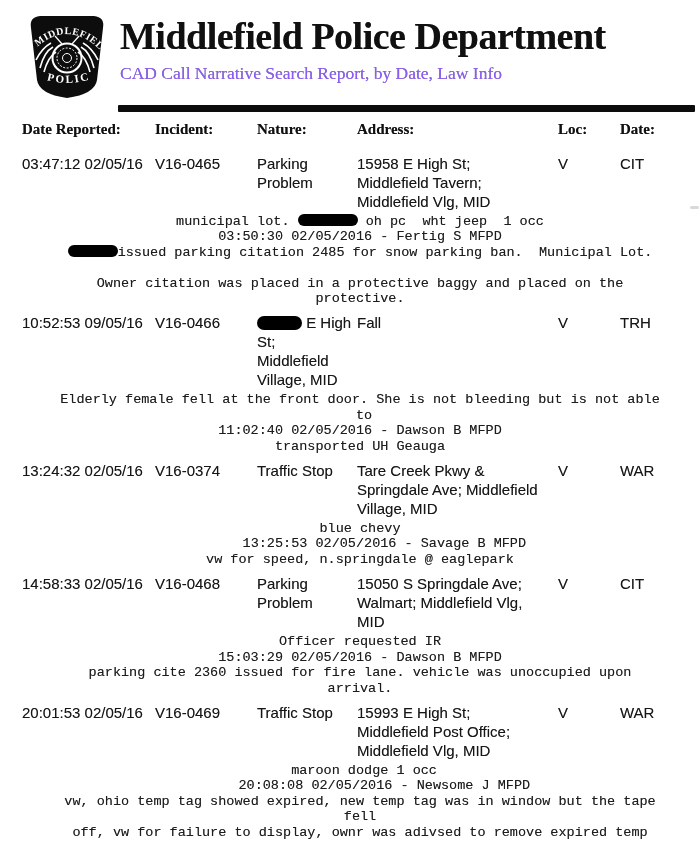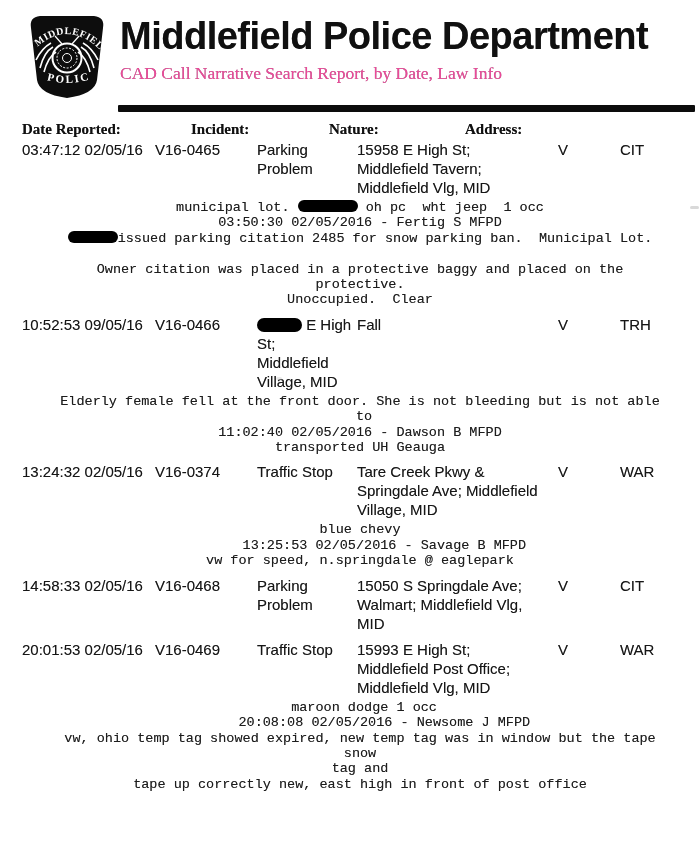--- a/index.html
+++ b/index.html
@@ -10,48 +10,48 @@
     font-family:"Liberation Sans","DejaVu Sans",sans-serif;
     position:relative;
   }
   .page { width:700px; height:842px; position:relative; }
 
   
   .hdr { position:relative; height:112px; }
   .badge { position:absolute; left:22px; top:12px; width:90px; height:92px; }
   .titles { margin-left:120px; padding-top:16px; }
   .title {
-    font-family:Liberation Sans, sans-serif;
+    font-family:Liberation Serif, serif;
     font-weight:bold; font-size:38px; letter-spacing:-0.5px;
     color:#101010; line-height:1.1;
     text-shadow:0 0 0.5px rgba(0,0,0,.55);
   }
   .subtitle {
     font-family:"Liberation Serif","DejaVu Serif",serif;
-    font-size:17.5px; color:#ec4899; margin-top:5px;
+    font-size:17.5px; color:#8b5cf6; margin-top:5px;
     text-shadow:0 0 0.4px rgba(0,0,0,.45);
   }
   .rule { position:absolute; left:118px; right:5px; bottom:0; height:7px; background:#0c0c0c; border-radius:1px; }
 
   
   .grid {
     display:grid;
     grid-template-columns:133px 102px 100px 201px 62px 1fr;
     padding-left:22px;
   }
-  .colhead { margin-top:9px;gap:36px; }
+  .colhead { margin-top:9px; }
   .colhead span {
     font-family:"Liberation Serif","DejaVu Serif",serif;
     font-weight:bold; font-size:15px; color:#101010;
     text-shadow:0 0 0.4px rgba(0,0,0,.5);
   }
   .fields { font-size:15px; line-height:19px; color:#161616; }
   .fields .c { text-shadow:0 0 0.3px rgba(0,0,0,.4); }
   .incident { margin-bottom:7px; }
-  .incident:first-child .fields { margin-top:2px; }
+  .incident:first-child .fields { margin-top:16px; }
 
   
   .narr {
     margin-top:3px; padding-left:20px;
     font-family:"Liberation Mono","DejaVu Sans Mono",monospace;
     font-size:13.5px; line-height:15.4px; color:#1d1d1d;
     text-shadow:0 0 0.3px rgba(0,0,0,.45);
     text-align:center;
   }
   .nline { white-space:pre; }
@@ -125,21 +125,20 @@
       <div class="c f-loc">V</div>
       <div class="c f-disp">CIT</div>
     </div>
     <div class="narr">
           <div class="nline">municipal lot. <span class="redact" style="width: 60px;"></span> oh pc  wht jeep  1 occ</div>
           <div class="nline">03:50:30 02/05/2016 - Fertig S MFPD</div>
           <div class="nline"><span class="redact" style="width: 50px;"></span>issued parking citation 2485 for snow parking ban.  Municipal Lot.</div>
           <div class="nline">&nbsp;</div>
           <div class="nline">Owner citation was placed in a protective baggy and placed on the</div>
           <div class="nline">protective.</div>
-          <div class="nline">Unoccupied.  Clear</div>
         </div>
   </section>
 
   <section class="incident">
     <div class="grid fields">
       <div class="c f-date">10:52:53 09/05/16</div>
       <div class="c f-inc">V16-0466</div>
       <div class="c f-addr">
             <div><span class="redact" style="width: 45px;"></span> E High St;</div>
             <div>Middlefield Village, MID</div>
@@ -189,20 +188,26 @@
             <div>Problem</div>
           </div>
       <div class="c f-addr">
             <div>15050 S Springdale Ave;</div>
             <div>Walmart; Middlefield Vlg,</div>
             <div>MID</div>
           </div>
       <div class="c f-loc">V</div>
       <div class="c f-disp">CIT</div>
     </div>
+    <div class="narr">
+          <div class="nline">Officer requested IR</div>
+          <div class="nline">15:03:29 02/05/2016 - Dawson B MFPD</div>
+          <div class="nline">parking cite 2360 issued for fire lane. vehicle was unoccupied upon</div>
+          <div class="nline">arrival.</div>
+        </div>
   </section>
 
   <section class="incident">
     <div class="grid fields">
       <div class="c f-date">20:01:53 02/05/16</div>
       <div class="c f-inc">V16-0469</div>
       <div class="c f-nat">
             <div>Traffic Stop</div>
           </div>
       <div class="c f-addr">
@@ -210,21 +215,22 @@
             <div>Middlefield Post Office;</div>
             <div>Middlefield Vlg, MID</div>
           </div>
       <div class="c f-loc">V</div>
       <div class="c f-disp">WAR</div>
     </div>
     <div class="narr">
           <div class="nline"> maroon dodge 1 occ</div>
           <div class="nline">      20:08:08 02/05/2016 - Newsome J MFPD</div>
           <div class="nline">vw, ohio temp tag showed expired, new temp tag was in window but the tape</div>
-          <div class="nline">snow</div>
+          <div class="nline">fell</div>
+          <div class="nline">off, vw for failure to display, ownr was adivsed to remove expired temp</div>
           <div class="nline">tag and</div>
           <div class="nline">tape up correctly new, east high in front of post office</div>
         </div>
   </section>
 </div>
 
   <div class="artifact art1"></div>
   <div class="artifact art2"></div>
 </div>
 

